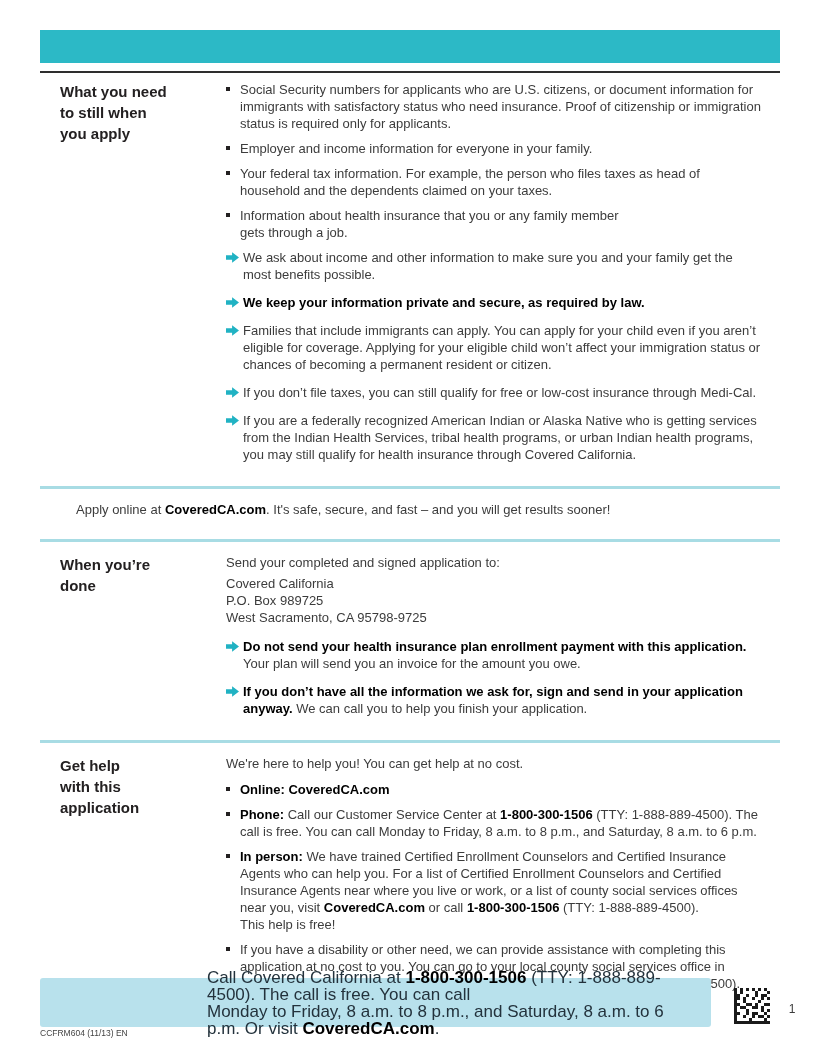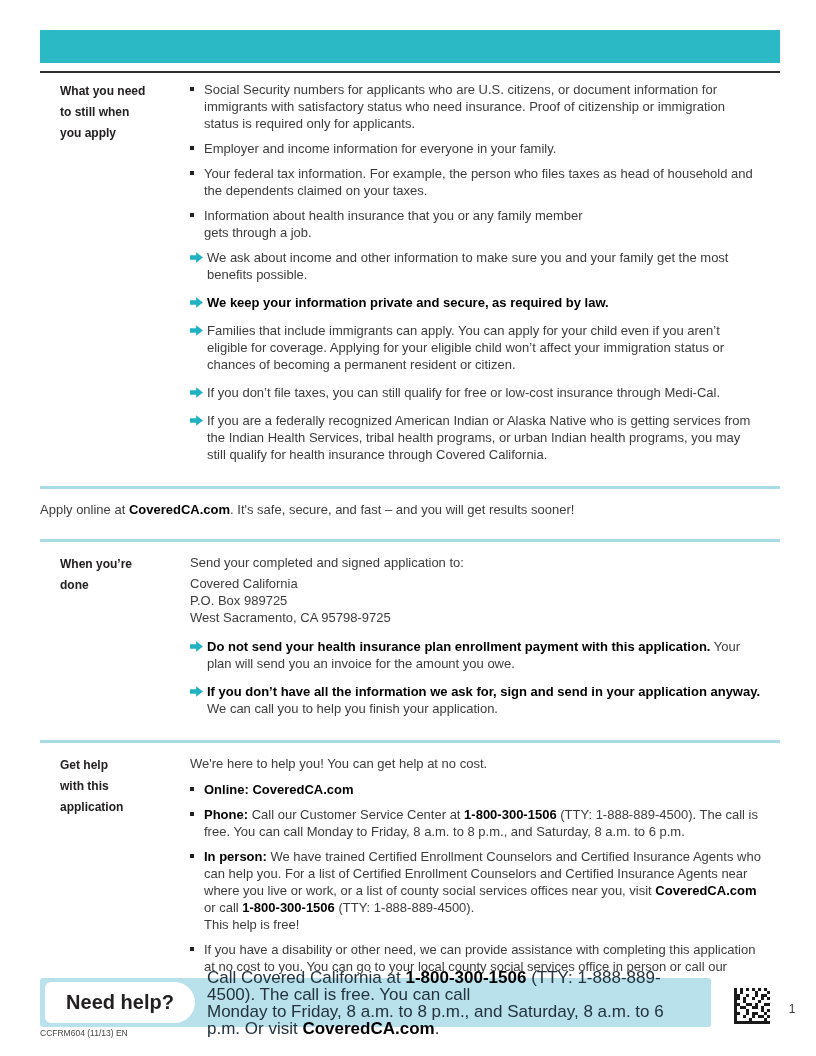--- a/index.html
+++ b/index.html
@@ -8,22 +8,22 @@
     font-family:"Liberation Sans", sans-serif;color:#3c3c3c;
     -webkit-font-smoothing:antialiased;overflow:hidden;
   }
   .banner{position:absolute;left:40px;top:30px;width:740px;height:33px;background:#2cb9c6;}
   .banner-title{color:#ffffff;font-size:21px;font-weight:bold;line-height:33px;padding-left:20px;letter-spacing:.3px;margin-top:24px;}
   .top-rule{position:absolute;left:40px;top:71px;width:740px;height:2px;background:#2e2e2e;}
   .sections{position:absolute;left:40px;top:76px;width:740px;}
   .section{display:flex;padding:11px 0 12px 0;}
   .section:first-child{padding-top:4px;}
   .section-divider{height:3px;background:#a8dce4;width:740px;}
-  .heading{width:130px;margin-left:20px;flex:0 0 130px;font-weight:bold;color:#232021;font-size:12px;line-height:21px;padding-top:1px;}
-  .content{flex:1;font-size:13px;line-height:17px;padding:1px 18px 0 0;max-width:578px;}
+  .heading{width:130px;margin-left:20px;flex:0 0 130px;font-weight:bold;color:#232021;font-size:15px;line-height:21px;padding-top:1px;}
+  .content{flex:1;font-size:13px;line-height:17px;padding:1px 18px 0 0;max-width:578px;margin-left:36px;}
   .para{margin:0 0 9px 0;}
   .para.tight{margin-bottom:4px;}
   .address{margin:0 0 12px 0;}
   .address div{line-height:17px;}
   .bullet{display:flex;margin-bottom:8px;}
   .bullet.arrow{margin-bottom:11px;}
   .marker{flex:0 0 14px;}
   .sq{width:4px;height:4px;background:#232021;margin-top:6px;}
   .arrow .marker{flex:0 0 17px;}
   .arrow .marker svg{margin-top:3px;display:block;}
@@ -189,21 +189,20 @@
           <div class="marker">
             <div class="sq"></div>
           </div>
           <div class="bullet-text"><span>If you have a disability or other need, we can provide assistance with completing this application at no cost to you. You can go to your local county social services office in person or call our Customer Service Center at </span><strong>1-800-300-1506</strong><span> (TTY: 1-888-889-4500).</span></div>
         </div>
       </div>
     </div>
   </div>
 
 <div class="help-bar">
-  <div class="need-help-pill">Need help?</div>
   <div class="help-text">
       <span id="help-text-inner"><span>Call Covered California at </span><strong>1-800-300-1506</strong><span> (TTY: 1-888-889-4500). The call is free. You can call</span><br><span>Monday to Friday, 8 a.m. to 8 p.m., and Saturday, 8 a.m. to 6 p.m. Or visit </span><strong>CoveredCA.com</strong><span>.</span></span>
     </div>
 </div>
 
 <div class="qr" id="qr">
     <i class="k"></i>
     <i></i>
     <i class="k"></i>
     <i></i>

